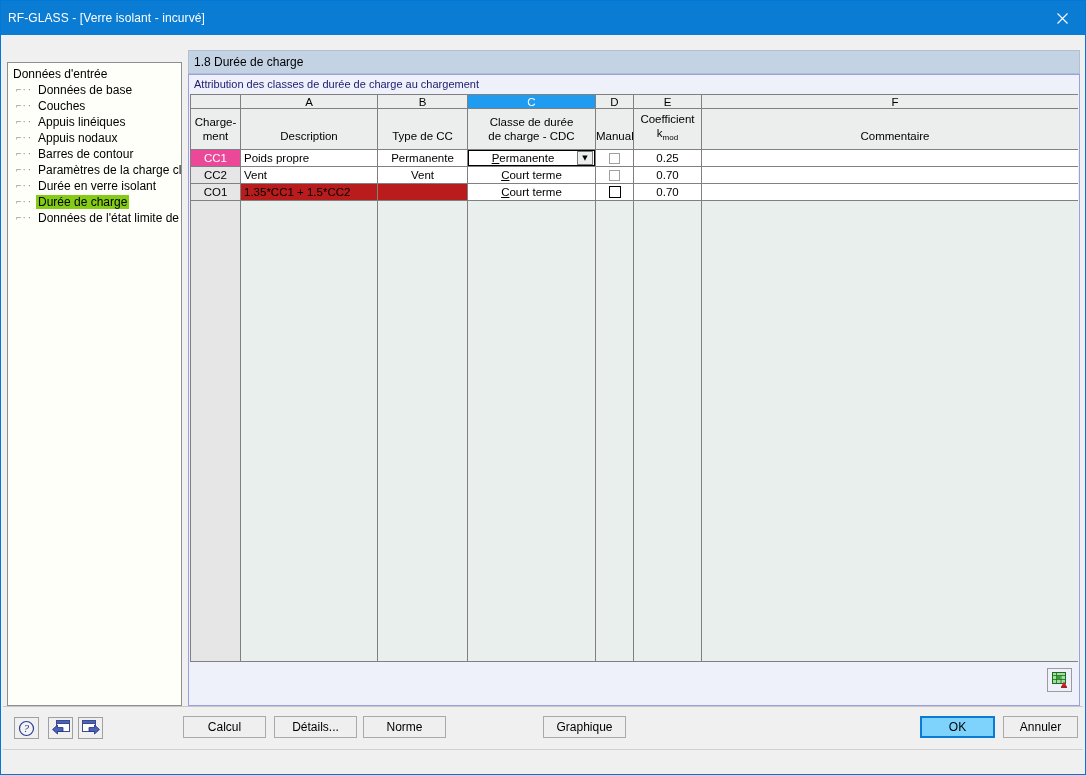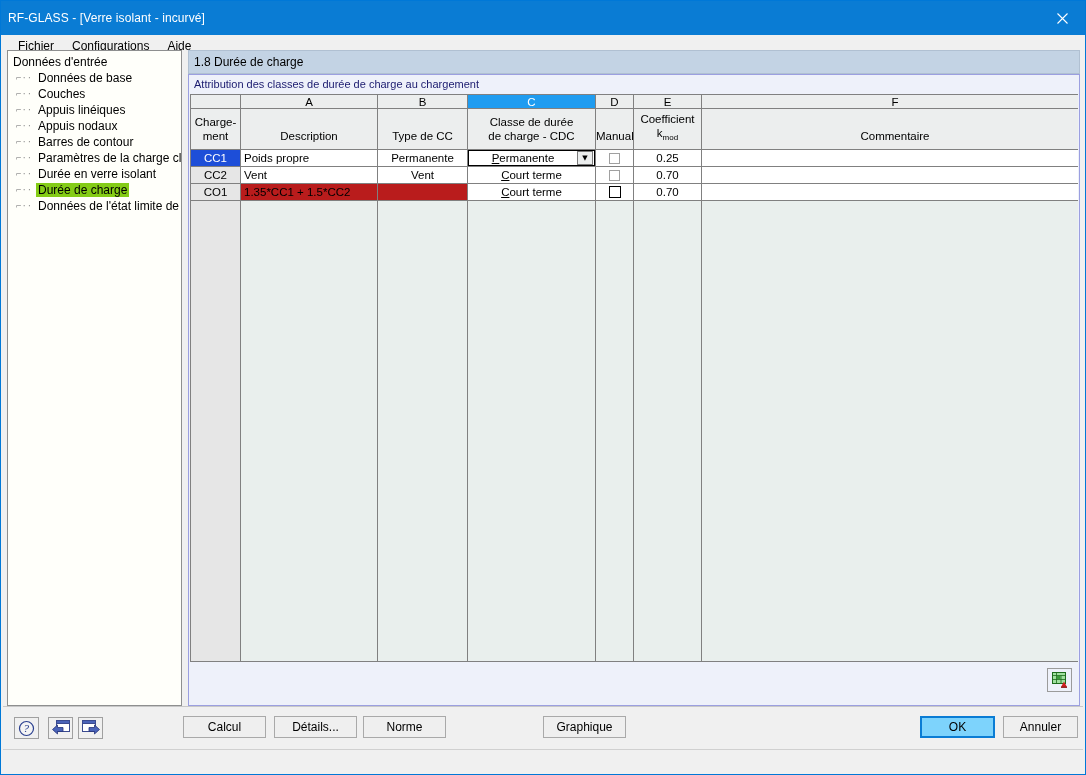--- a/index.html
+++ b/index.html
@@ -19,21 +19,21 @@
   .closebtn{width:45px;height:23px;display:flex;align-items:center;justify-content:center;color:#fff;font-size:14px;font-family:"DejaVu Sans",sans-serif;}
 
   
   .menubar{height:21px;background:#f0f0f0;display:flex;align-items:center;padding-left:8px;}
   .menubar .mi{padding:2px 9px;font-size:12px;color:#000;}
 
   
   .body{position:absolute;left:1px;top:45px;right:1px;bottom:1px;}
 
   
-  .leftpane{position:absolute;left:5px;top:4px;width:175px;bottom:67px;
+  .leftpane{position:absolute;left:5px;top:16px;width:175px;bottom:67px;
             background:#fffffa;border:1px solid #8e8f8f;box-sizing:border-box;overflow:hidden;}
   .tree{padding:3px 0 0 2px;}
   .troot{font-size:12px;padding:1px 0 1px 3px;white-space:nowrap;}
   .tnode{font-size:12px;padding:1px 0 1px 0;white-space:nowrap;display:flex;align-items:center;}
   .tnode .dots{width:20px;flex:none;color:#9a9a9a;font-size:9px;letter-spacing:0px;padding-left:6px;
                font-family:"DejaVu Sans Mono",monospace;}
   .tnode .lbl{padding:0 2px;}
   .tnode.sel .lbl{background:#84cc16;}
   .hscroll{position:absolute;left:5px;width:175px;bottom:47px;height:19px;background:#f0f0f0;
            border:1px solid #8e8f8f;box-sizing:border-box;display:flex;align-items:center;justify-content:space-between;}
@@ -53,21 +53,21 @@
   .tblwrap{position:absolute;left:1px;right:1px;top:19px;bottom:43px;background:#e9efed;overflow:hidden;}
   table.grid{border-collapse:collapse;table-layout:fixed;width:100%;height:100%;}
   table.grid td{border:1px solid #808080;font-size:11.5px;padding:0;vertical-align:middle;}
 
   .colhdr{background:#eceeee;text-align:center;height:13px;font-size:11.5px;color:#000;}
   .colhdr.active{background:#1f9cf0;color:#fff;}
   .colhdr.corner{background:#eceeee;}
   .subhdr{background:#eceeee;text-align:center;color:#000;font-size:11.5px;line-height:14px;margin-top:20px;}
 
   .rowhdr{background:#e6e6e6;text-align:center;font-size:11.5px;color:#000;}
-  .rowhdr.sel{background:#1d4ed8;color:#fff;}
+  .rowhdr.sel{background:#ec4899;color:#fff;}
   .cell{background:#fff;height:16px;}
   .cell.left{padding-left:3px;text-align:left;}
   .cell.ctr{text-align:center;}
   .cell.gray{background:#b91c1c;}
   .filler td{background:#e9efed;border-left:1px solid #808080;border-right:1px solid #808080;border-top:1px solid #808080;border-bottom:none;}
   .filler td.rh{background:#e6e6e6;}
 
   
   .combo{position:relative;height:16px;border:1px solid #000;background:#fff;box-sizing:border-box;
          display:flex;align-items:center;justify-content:center;}
@@ -104,25 +104,20 @@
 
   <div class="titlebar">
     <div class="ttl">RF-GLASS - [Verre isolant - incurvé]</div>
     <div class="closebtn">
       <svg width="11" height="11" viewBox="0 0 11 11">
         <path d="M0.5 0.5 L10.5 10.5 M10.5 0.5 L0.5 10.5" stroke="#ffffff" stroke-width="1.1" fill="none"></path>
       </svg>
     </div>
   </div>
 
-  <div class="menubar">
-    <div class="mi">Fichier</div>
-    <div class="mi">Configurations</div>
-    <div class="mi">Aide</div>
-  </div>
 
   <div class="body">
 
     <div class="leftpane">
       <div class="tree">
         <div class="troot">Données d'entrée</div>
         <div class="tnode">
           <span class="dots">⌐··</span>
           <span class="lbl">Données de base</span>
         </div>

